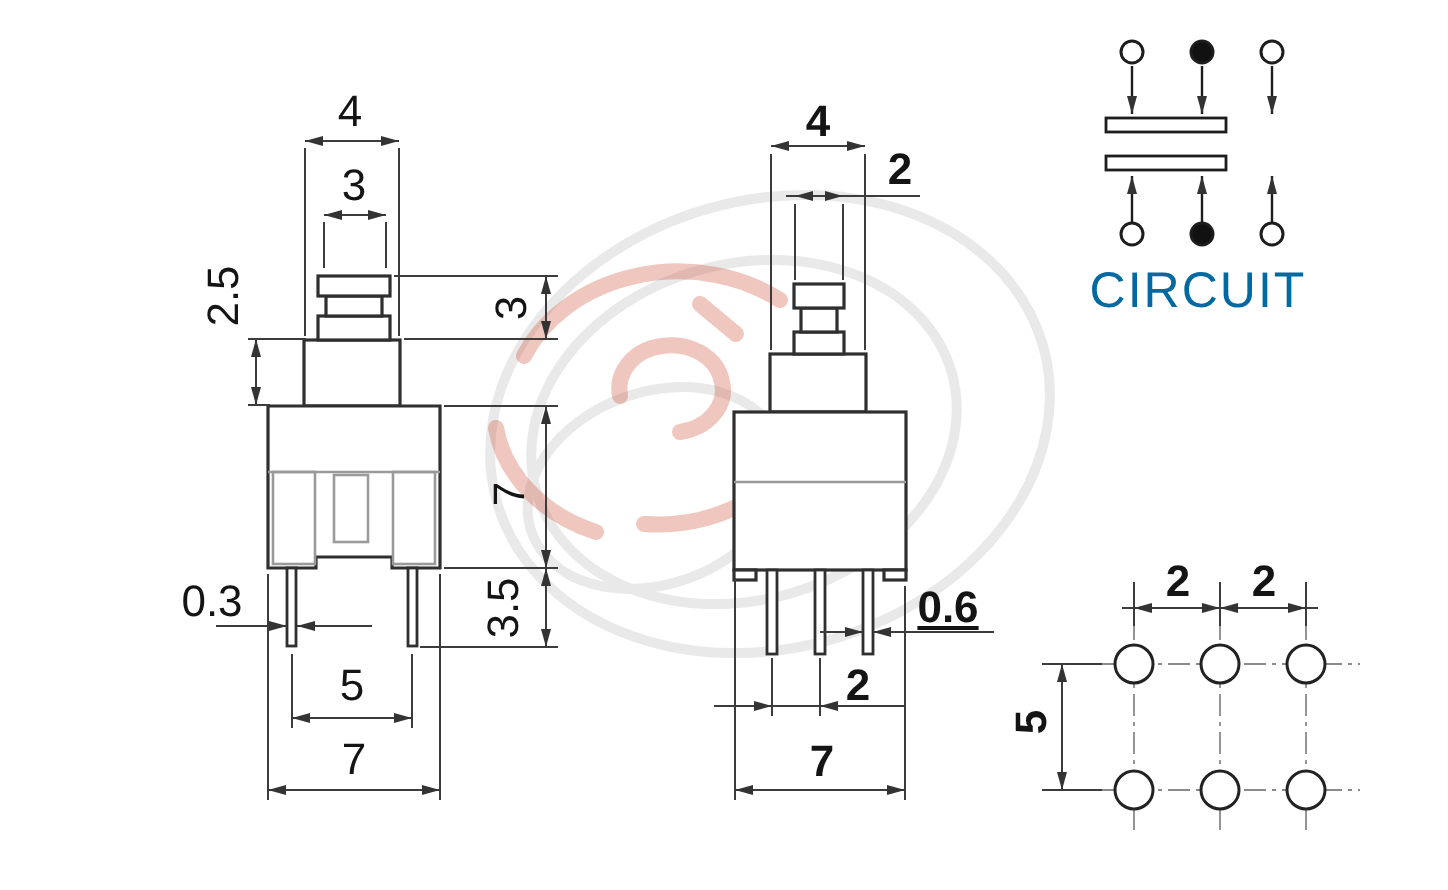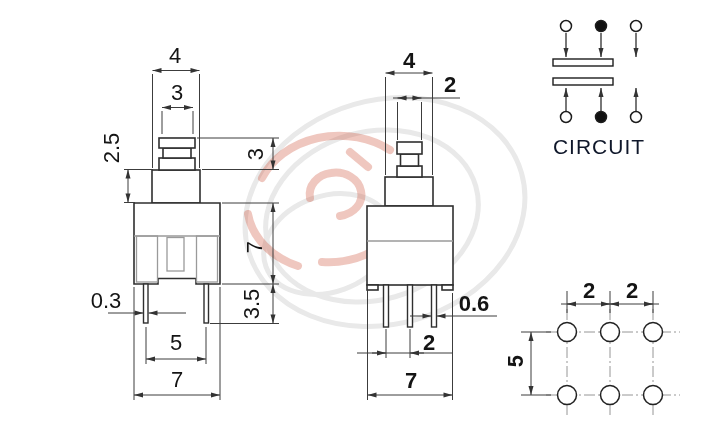--- a/index.html
+++ b/index.html
@@ -10,21 +10,21 @@
   .canvas svg{position:absolute;left:0;top:0;}
   .dim{
     position:absolute;transform:translate(-50%,-50%);
     font-size:22px;line-height:1;color:#141414;white-space:nowrap;
     font-family:"Liberation Sans",sans-serif;
   }
   .dim.rot{transform:translate(-50%,-50%) rotate(-90deg);}
   .dim.b{font-weight:bold;}
   .circuit-title{
     position:absolute;transform:translate(-50%,-50%);
-    font-size:21px;letter-spacing:1px;color:#0f172a;line-height:1;
+    font-size:25px;letter-spacing:1px;color:#0369a1;line-height:1;
     font-family:"Liberation Sans",sans-serif;
   }
 </style>
 </head>
 <body>
 
 <div class="canvas">
 
   <svg width="724" height="445" viewBox="0 0 724 445">
     <defs>
@@ -215,21 +215,21 @@
   <div class="dim rot" style="left:112px;top:148px;">2.5</div>
   <div class="dim rot" style="left:256px;top:154px;">3</div>
   <div class="dim rot" style="left:255px;top:247px;">7</div>
   <div class="dim rot" style="left:252px;top:304px;">3.5</div>
   <div class="dim" style="left:106px;top:301px;text-align:right;">0.3</div>
   <div class="dim" style="left:176px;top:343px;">5</div>
   <div class="dim" style="left:177px;top:380px;">7</div>
 
   <div class="dim b" style="left:409px;top:61px;">4</div>
   <div class="dim b" style="left:450px;top:85px;">2</div>
-  <div class="dim b" style="left:474px;top:304px;">0.6</div>
+  <div class="dim b" style="left:474px;top:304px;text-decoration:underline;">0.6</div>
   <div class="dim b" style="left:429px;top:343px;">2</div>
   <div class="dim b" style="left:411px;top:381px;">7</div>
 
   <div class="dim b" style="left:589px;top:291px;">2</div>
   <div class="dim b" style="left:632px;top:291px;">2</div>
   <div class="dim b rot" style="left:516px;top:361px;">5</div>
 
   <div class="circuit-title" style="left:599px;top:146px;">CIRCUIT</div>
 </div>
 

